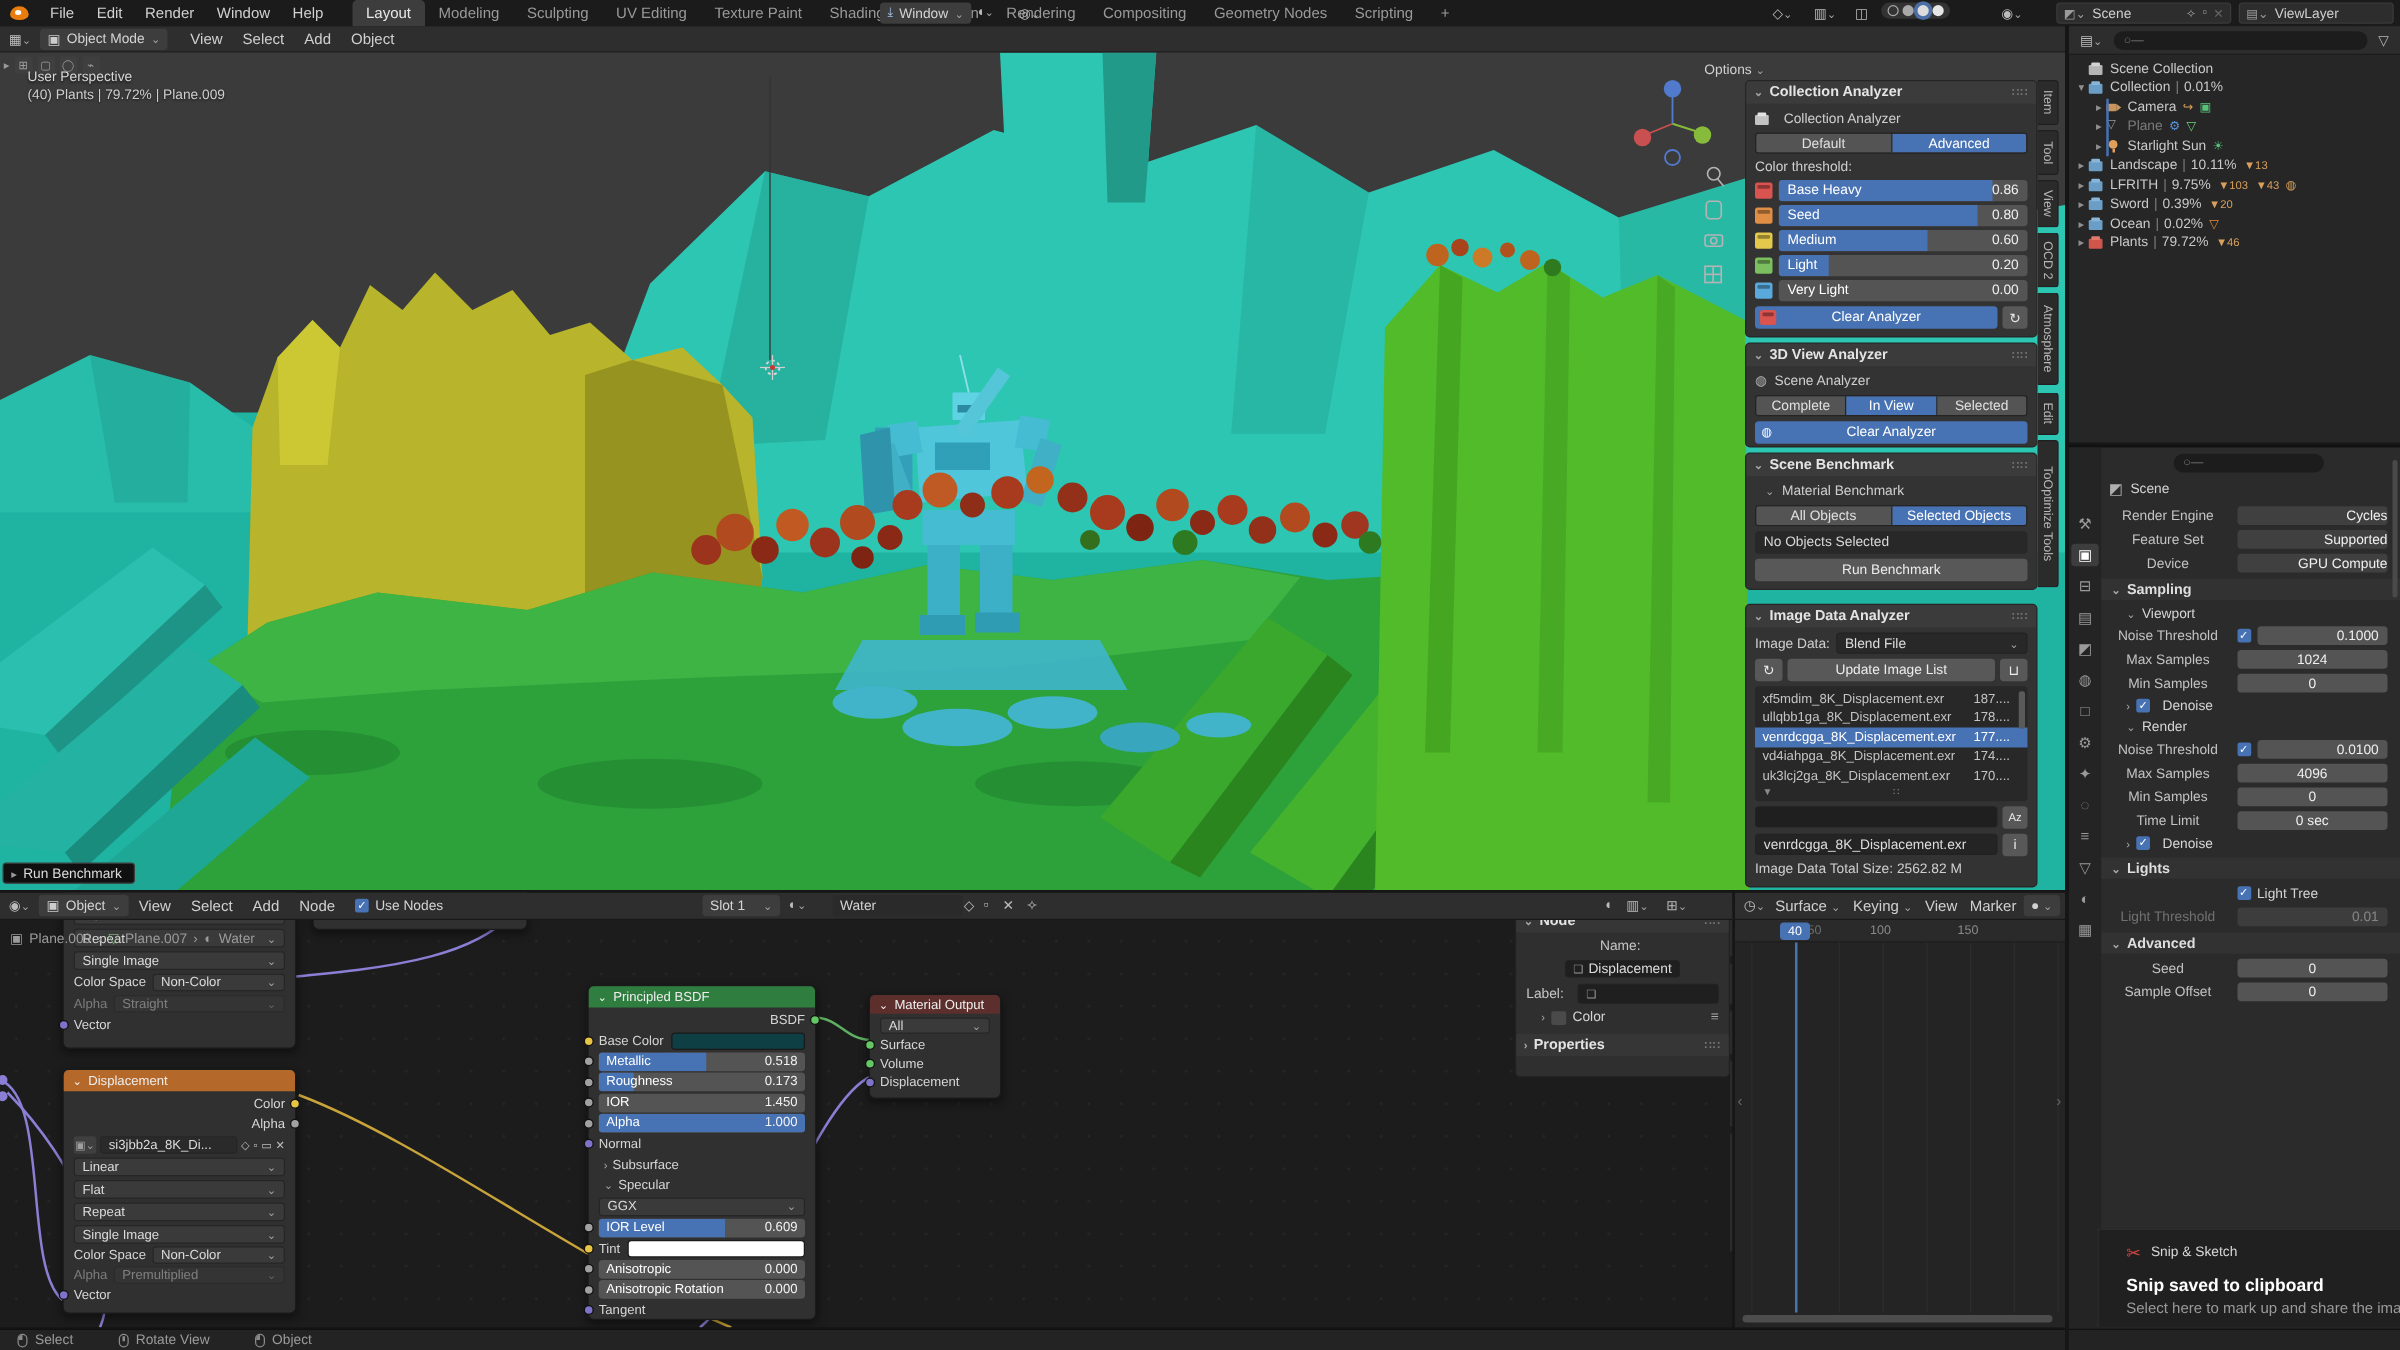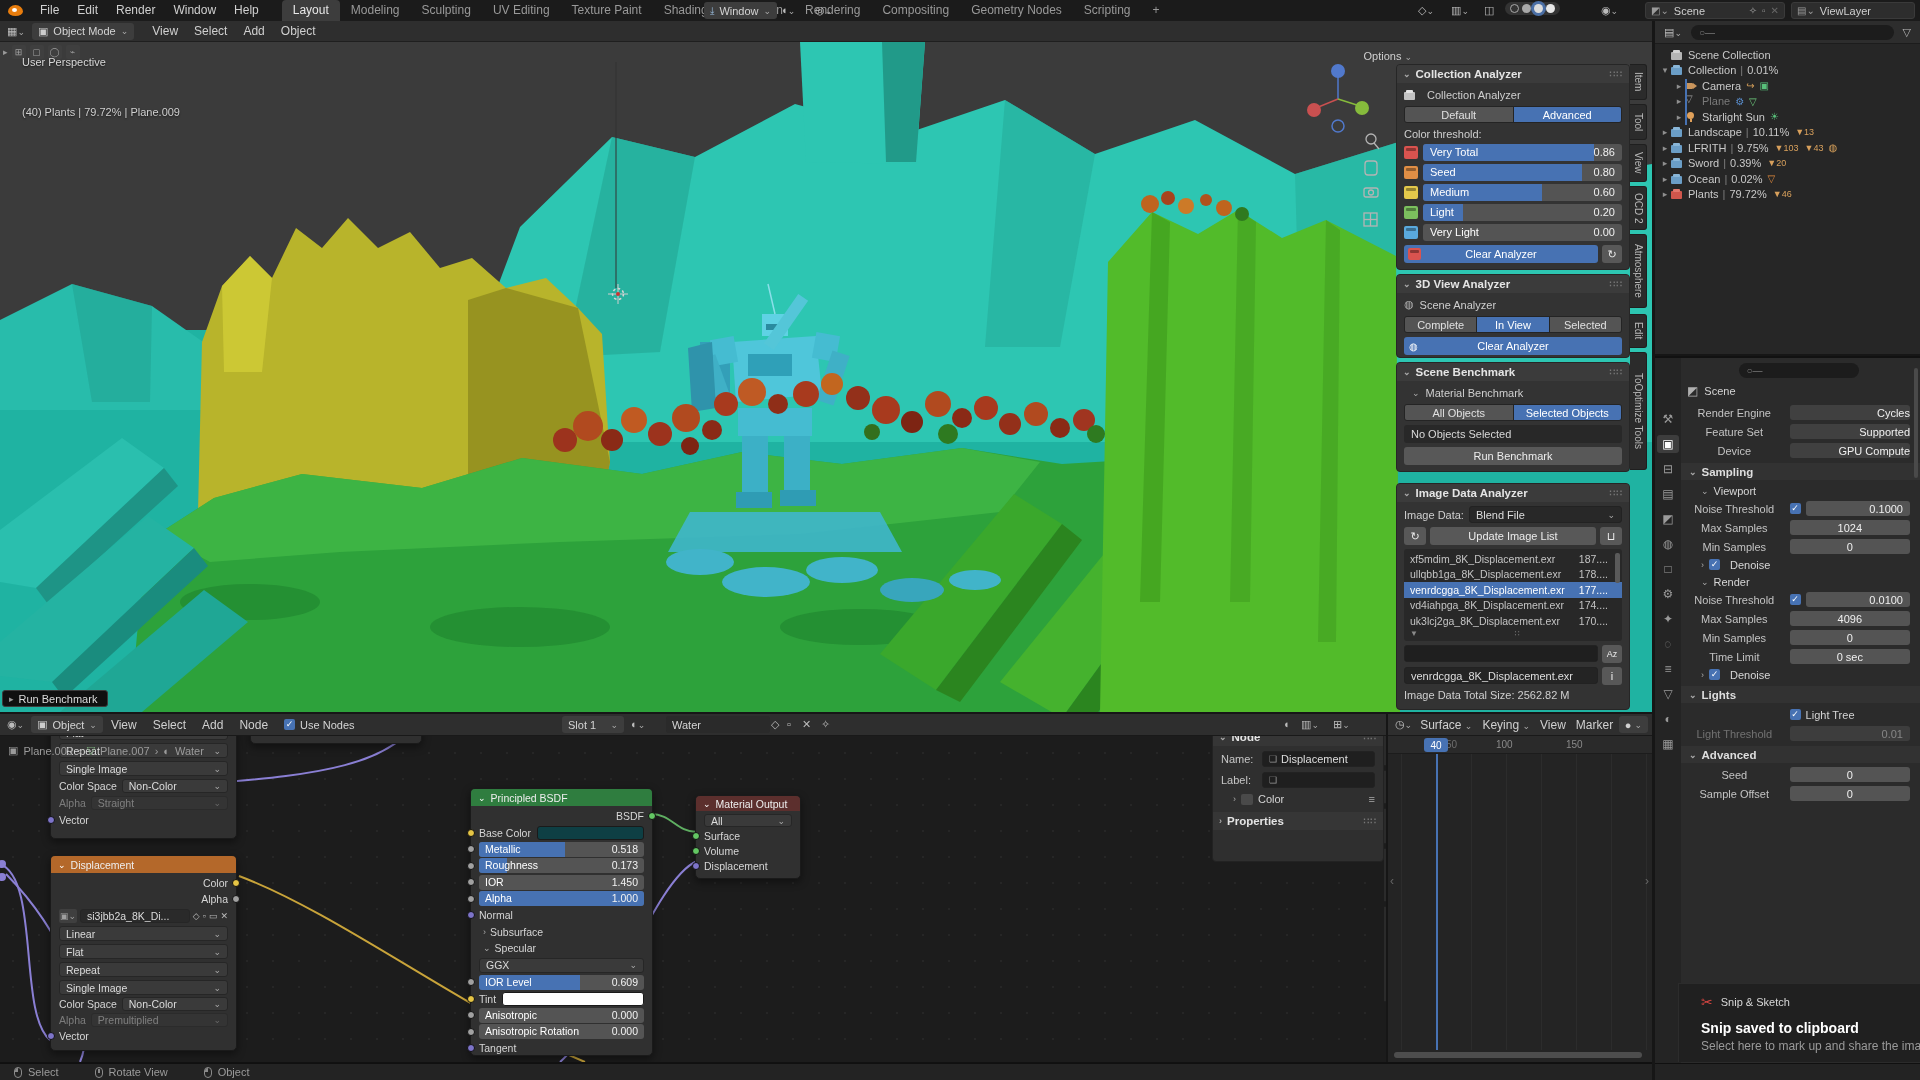--- a/index.html
+++ b/index.html
@@ -26,21 +26,21 @@
   .caret { font-size:9px; color:#aaa; }
   .hicon { color:#bbb; font-size:11px; padding:0 3px;}
   .balls { display:flex; gap:3px; background:#333; border-radius:9px; padding:2px 5px; align-items:center;}
   .ball { width:9px; height:9px; border-radius:50%; background:#a8a8a8;}
   .ball.wire { background:none; border:1.5px solid #a8a8a8;}
   .ball.active { box-shadow:0 0 0 3px #4b6fa5; background:#dcdcdc;}
 
   
   #viewport { left:0; top:42px; width:1652px; height:670px; overflow:hidden; background:#3b3b3b;}
   .ovl-line1 { left:22px; top:14px; font-size:11px; color:#d8d8d8; text-shadow:0 1px 2px rgba(0,0,0,.6);}
-  .ovl-line2 { left:22px; top:28px; font-size:11px; color:#cfcfcf; text-shadow:0 1px 2px rgba(0,0,0,.6);margin-top:36px;}
+  .ovl-line2 { left:22px; top:28px; font-size:11px; color:#cfcfcf; text-shadow:0 1px 2px rgba(0,0,0,.6);}
   #vp-tools { left:3px; top:3px; display:flex; gap:4px; align-items:center;}
   .tbtn { width:14px;height:14px;background:#3f3f3f;border-radius:2px;color:#9f9f9f;font-size:9px;display:flex;align-items:center;justify-content:center;}
   #options-lbl { right:240px; top:8px; font-size:11px; color:#d0d0d0;}
   #bench-tip { left:2px; top:648px; background:#101010; border:1px solid #3c3c3c; border-radius:3px; height:17px; padding:0 10px 0 6px; display:flex; align-items:center; gap:5px; font-size:11px; color:#dcdcdc;}
 
   
   #npanel { left:1396px; top:0; width:234px; height:670px; }
   .sect { position:absolute; left:0; width:234px; background:#333333; border:1px solid #262626; border-radius:4px; overflow:hidden;}
   .p-head { height:18px; background:#3b3b3b; display:flex; align-items:center; padding:0 6px; gap:5px; font-size:11.5px; color:#e4e4e4; font-weight:bold;}
   .p-head .grip { margin-left:auto; color:#777; font-size:9px; letter-spacing:1px;}
@@ -380,21 +380,21 @@
         <div class="seg">
           <div>Default</div>
           <div class="on">Advanced</div>
         </div>
         <div class="lblrow" style="height:13px">Color threshold:</div>
         <div id="thresholds" style="display:flex;flex-direction:column;gap:3px;">
             <div class="thr-row">
               <span class="thr-ico" style="background: rgb(217, 83, 79);"></span>
               <div class="slider">
                 <div class="fill" style="width: 86%;"></div>
-                <span class="sl-l">Very Total</span>
+                <span class="sl-l">Base Heavy</span>
                 <span class="sl-v">0.86</span>
               </div>
             </div>
             <div class="thr-row">
               <span class="thr-ico" style="background: rgb(224, 142, 69);"></span>
               <div class="slider">
                 <div class="fill" style="width: 80%;"></div>
                 <span class="sl-l">Seed</span>
                 <span class="sl-v">0.80</span>
               </div>
@@ -1082,21 +1082,21 @@
     </div>
   </div>
 
   <div class="npnl" style="left:1212px;top:13px;width:172px;height:135px;">
     <div class="p-head" style="background:#363636;">
       <span class="caret">⌄</span>
         <span>Node</span>
         <span class="grip">∷∷</span>
     </div>
     <div style="padding:5px 8px;display:flex;flex-direction:column;gap:5px;">
-      <div class="row" style="gap:5px;">
+      <div class="row" style="gap:5px;flex-direction:column;">
         <span style="width:36px;color:#c6c6c6">Name:</span>
         <div class="field" style="flex:1;height:16px;background:#1f1f1f;gap:4px;">
           <span style="color:#999;font-size:9px">❑</span>
             <span>Displacement</span>
         </div>
       </div>
       <div class="row" style="gap:5px;">
         <span style="width:36px;color:#c6c6c6">Label:</span>
         <div class="field" style="flex:1;height:16px;background:#1f1f1f;">
           <span style="color:#999;font-size:9px">❑</span>

